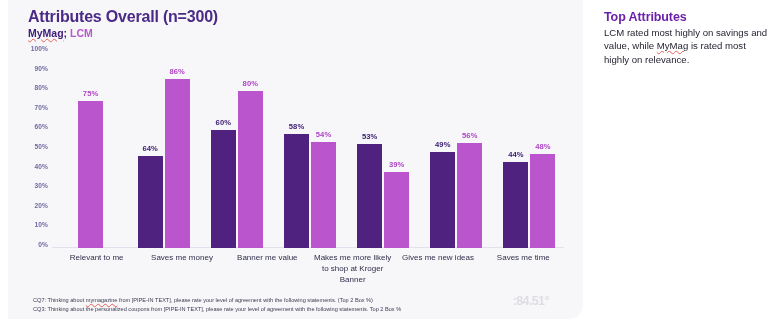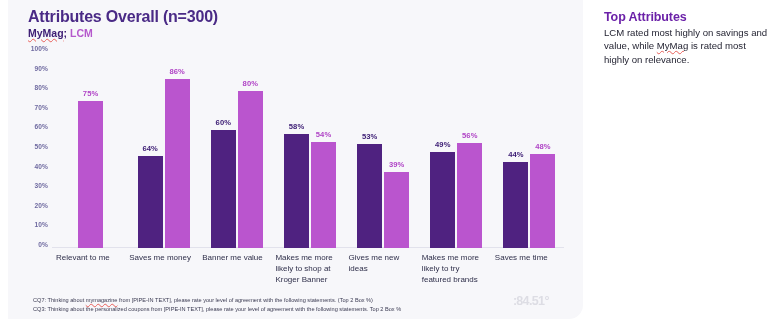--- a/index.html
+++ b/index.html
@@ -68,21 +68,21 @@
     letter-spacing:0.1px;
   }
   .bar.s1 .val{color:#3f2076;}
   .bar.s2 .val{color:#b044c6;}
 
   .xlabels{
     position:absolute;left:46px;top:252px;width:512px;
     display:flex;
   }
   .xlabel{
-    flex:1 1 0;padding:0 2px;
+    flex:1 1 0;text-align:center;padding:0 2px;
     font-size:8px;color:#2f2f4a;line-height:11px;
   }
 
   
   .footnotes{
     position:absolute;left:25px;top:296px;width:470px;
   }
   .fn{
     font-size:5.6px;color:#3b3b52;line-height:9px;white-space:nowrap;
   }
@@ -201,21 +201,20 @@
             <span class="val">48%</span>
           </div>
         </div>
       </div>
     <div class="xlabels">
         <div class="xlabel">Relevant to me</div>
         <div class="xlabel">Saves me money</div>
         <div class="xlabel">Banner me value</div>
         <div class="xlabel">Makes me more likely to shop at Kroger Banner</div>
         <div class="xlabel">Gives me new ideas</div>
-        <div class="xlabel">Makes me more likely to try featured brands</div>
         <div class="xlabel">Saves me time</div>
       </div>
 
     <div class="footnotes">
       <div class="fn">
         <span>CQ7: Thinking about </span><span class="sp">mymagazine</span><span> from [PIPE-IN TEXT], please rate your level of agreement with the following statements. (Top 2 Box %)</span>
       </div>
       <div class="fn">CQ3: Thinking about the personalized coupons from [PIPE-IN TEXT], please rate your level of agreement with the following statements. Top 2 Box %</div>
     </div>
 

